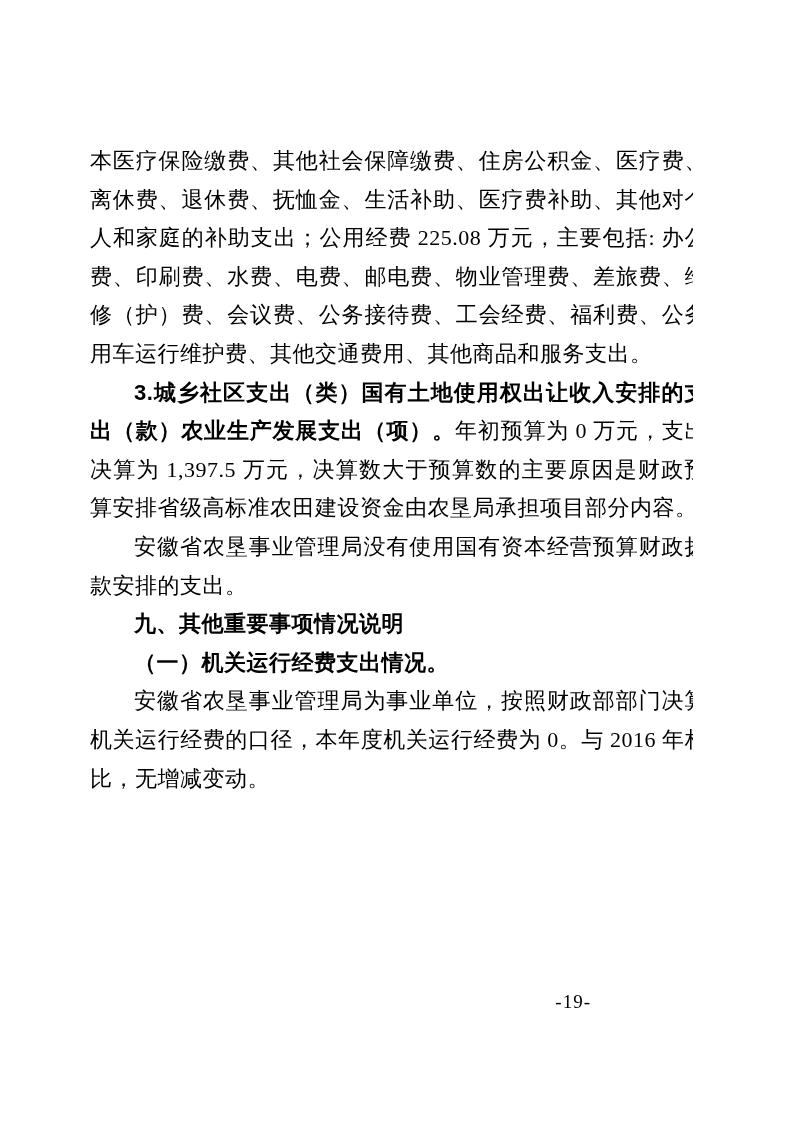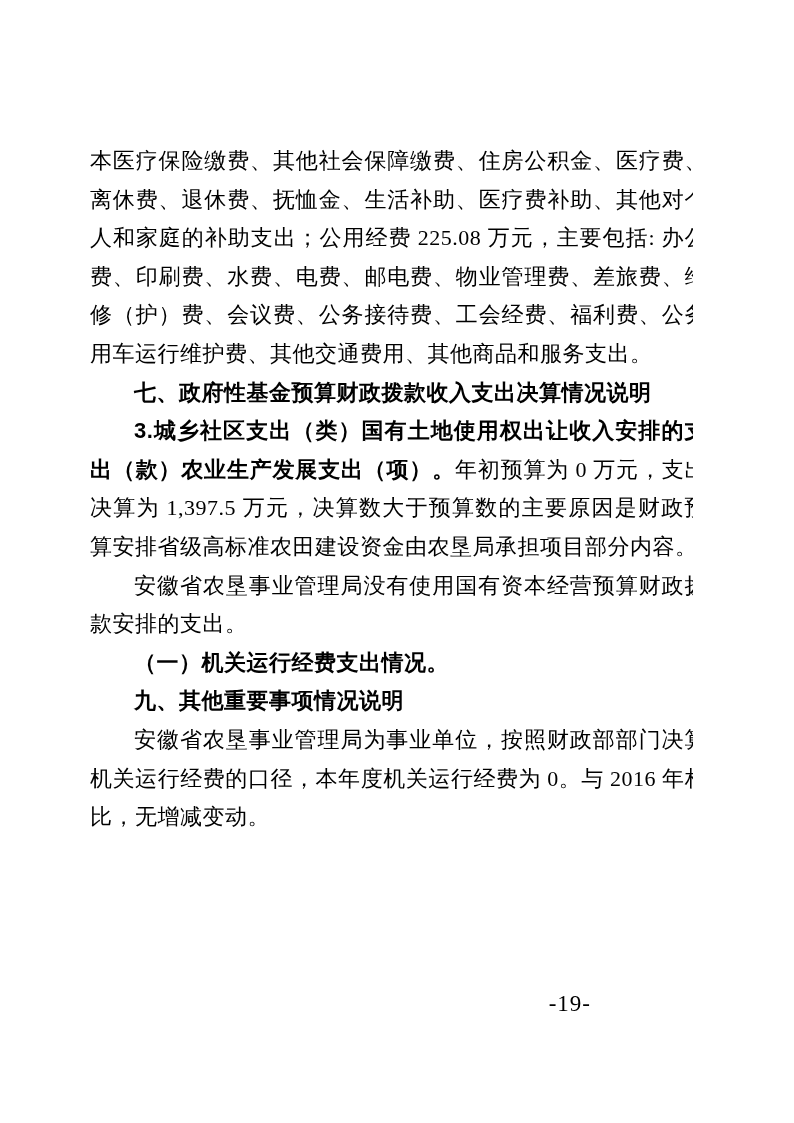--- a/index.html
+++ b/index.html
@@ -40,43 +40,42 @@
   }
   .bold-lead {
     font-family: "Liberation Sans", "DejaVu Sans", sans-serif;
     font-weight: 700;
   }
   .page-footer {
     position: absolute;
     top: 991px;
     right: 102px;
     font-family: "Liberation Serif", "DejaVu Serif", serif;
-    font-size: 23px;
+    font-size: 19px;
     letter-spacing: 1px;
     color: #000;
   }
 </style>
 </head>
 <body>
 
 <div class="page">
   <div class="content">
 
     <p class="no-indent">本医疗保险缴费、其他社会保障缴费、住房公积金、医疗费、离休费、退休费、抚恤金、生活补助、医疗费补助、其他对个人和家庭的补助支出；公用经费 225.08 万元，主要包括: 办公费、印刷费、水费、电费、邮电费、物业管理费、差旅费、维修（护）费、会议费、公务接待费、工会经费、福利费、公务用车运行维护费、其他交通费用、其他商品和服务支出。</p>
 
-    <h2 class="heading">七、政府性基金预算财政拨款收入支出决算情况说明</h2>
 
 
     <p class="para"><span class="bold-lead">3.城乡社区支出（类）国有土地使用权出让收入安排的支出（款）农业生产发展支出（项）。</span><span>年初预算为 0 万元，支出决算为 1,397.5 万元，决算数大于预算数的主要原因是财政预算安排省级高标准农田建设资金由农垦局承担项目部分内容。</span></p>
 
 
     <p class="para">安徽省农垦事业管理局没有使用国有资本经营预算财政拨款安排的支出。</p>
 
+    <h2 class="heading">九、其他重要事项情况说明</h2>
+
     <h2 class="heading">（一）机关运行经费支出情况。</h2>
-
-    <h2 class="heading">九、其他重要事项情况说明</h2>
 
     <p class="para">安徽省农垦事业管理局为事业单位，按照财政部部门决算机关运行经费的口径，本年度机关运行经费为 0。与 2016 年相比，无增减变动。</p>
 
   </div>
 
   <div class="page-footer">-19-</div>
 </div>
 
 </body></html>

